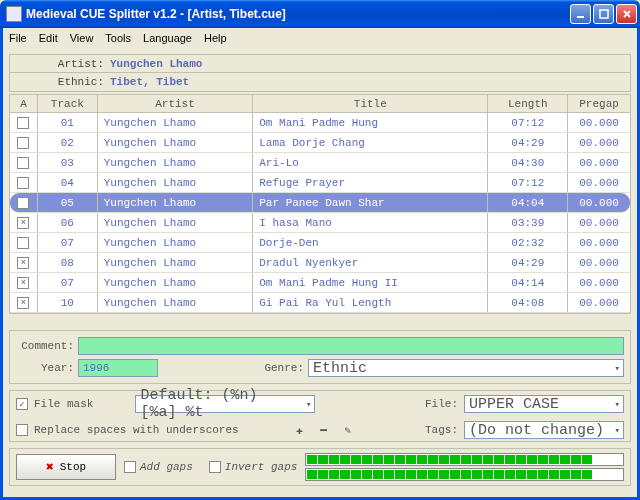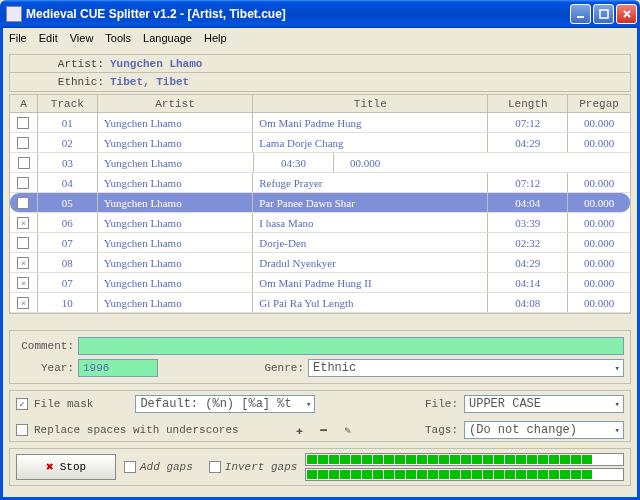--- a/index.html
+++ b/index.html
@@ -17,36 +17,36 @@
 .content { padding: 6px; }
 .metahdr { background: #ECE9D8; border: 1px solid #C0C0B0; }
 .metarow { display: flex; border-bottom: 1px solid #C0C0B0; height: 18px; align-items: center; }
 .metarow:last-child { border-bottom: none; }
 .metarow .lab { width: 100px; text-align: right; padding-right: 6px; color: #444; }
 .metarow .val { color: #5a6bb8; font-weight: bold; }
 .grid { margin-top: 2px; background: #fff; border: 1px solid #C0C0B0; }
 .gh { display: flex; background: #ECE9D8; border-bottom: 1px solid #C0C0B0; height: 18px; }
 .gh > div, .gr > div { border-right: 1px solid #C0C0B0; display: flex; align-items: center; padding: 0 6px; height: 100%; }
 .gh > div { justify-content: center; color: #555; }
-.gr { display: flex; height: 20px; border-bottom: 1px solid #E0E0D8; color: #5a6bb8; background: #fff; cursor: pointer; font-family: Liberation Serif, serif; }
+.gr { display: flex; height: 20px; border-bottom: 1px solid #E0E0D8; color: #5a6bb8; background: #fff; cursor: pointer; }
 .gr.sel { background: #8090d8; color: #fff; border-radius: 9px; }
 .col-a { width: 28px; justify-content: center !important; }
 .col-track { width: 60px; justify-content: center !important; }
 .col-artist { width: 156px; }
 .col-title { width: 236px; }
 .col-len { width: 80px; justify-content: center !important; }
 .col-pre { width: 62px; justify-content: center !important; border-right: none !important; }
 .chk { width: 12px; height: 12px; border: 1px solid #888; background: #fff; display: inline-flex; align-items: center; justify-content: center; font-size: 9px; color: #555; }
 .form { margin-top: 16px; border: 1px solid #C0C0B0; padding: 4px 6px; }
 .frow { display: flex; align-items: center; height: 22px; gap: 4px; }
 .flab { width: 58px; text-align: right; color: #555; }
 .finput { border: 1px solid #7F9DB9; background: #86efac; height: 18px; padding: 0 4px; color: #5a6bb8; font-family: "Courier New", monospace; font-size: 11px; }
 .opts { margin-top: 6px; border: 1px solid #C0C0B0; padding: 4px 6px; display: flex; gap: 8px; align-items: center; flex-wrap: wrap; height: 52px; }
 .opts .row1, .opts .row2 { display: flex; width: 100%; align-items: center; gap: 6px; }
-.combo { border: 1px solid #7F9DB9; background: #fff; height: 18px; padding: 0 18px 0 4px; color: #555; font-family: "Courier New", monospace; font-size: 12px; display: inline-flex; align-items: center; position: relative; }
+.combo { border: 1px solid #7F9DB9; background: #fff; height: 18px; padding: 0 18px 0 4px; color: #555; font-family: "Courier New", monospace; font-size: 15px; display: inline-flex; align-items: center; position: relative; }
 .combo::after { content: "▾"; position: absolute; right: 3px; color: #555; font-size: 9px; }
 .iconbtn { width: 18px; height: 18px; display: inline-flex; align-items: center; justify-content: center; cursor: pointer; color: #555; }
 .bottom { margin-top: 6px; padding: 4px 6px; border: 1px solid #C0C0B0; display: flex; align-items: center; gap: 8px; }
 .stopbtn { width: 100px; height: 26px; border: 1px solid #888; background: linear-gradient(#fff,#e0e0d8); display: flex; align-items: center; justify-content: center; gap: 6px; cursor: pointer; }
 .stopbtn .x { color: #c00; font-weight: bold; font-size: 13px; }
 .gaps { display: flex; gap: 16px; font-size: 11px; color: #555; font-style: italic; }
 .gaps label { display: flex; align-items: center; gap: 4px; }
 .prog { display: flex; flex-direction: column; gap: 2px; flex: 1; }
 .pbar { height: 13px; border: 1px solid #888; background: #fff; display: flex; gap: 1px; padding: 1px; }
 .pseg { width: 10px; background: #00c000; }
@@ -127,20 +127,21 @@
             <div class="col-title">Lama Dorje Chang</div>
             <div class="col-len">04:29</div>
             <div class="col-pre">00.000</div>
           </div>
           <div class="gr">
             <div class="col-a">
               <span class="chk"></span>
             </div>
             <div class="col-track">03</div>
             <div class="col-artist">Yungchen Lhamo</div>
+            <div class="col-title">Ari-Lo</div>
             <div class="col-len">04:30</div>
             <div class="col-pre">00.000</div>
           </div>
           <div class="gr">
             <div class="col-a">
               <span class="chk"></span>
             </div>
             <div class="col-track">04</div>
             <div class="col-artist">Yungchen Lhamo</div>
             <div class="col-title">Refuge Prayer</div>

